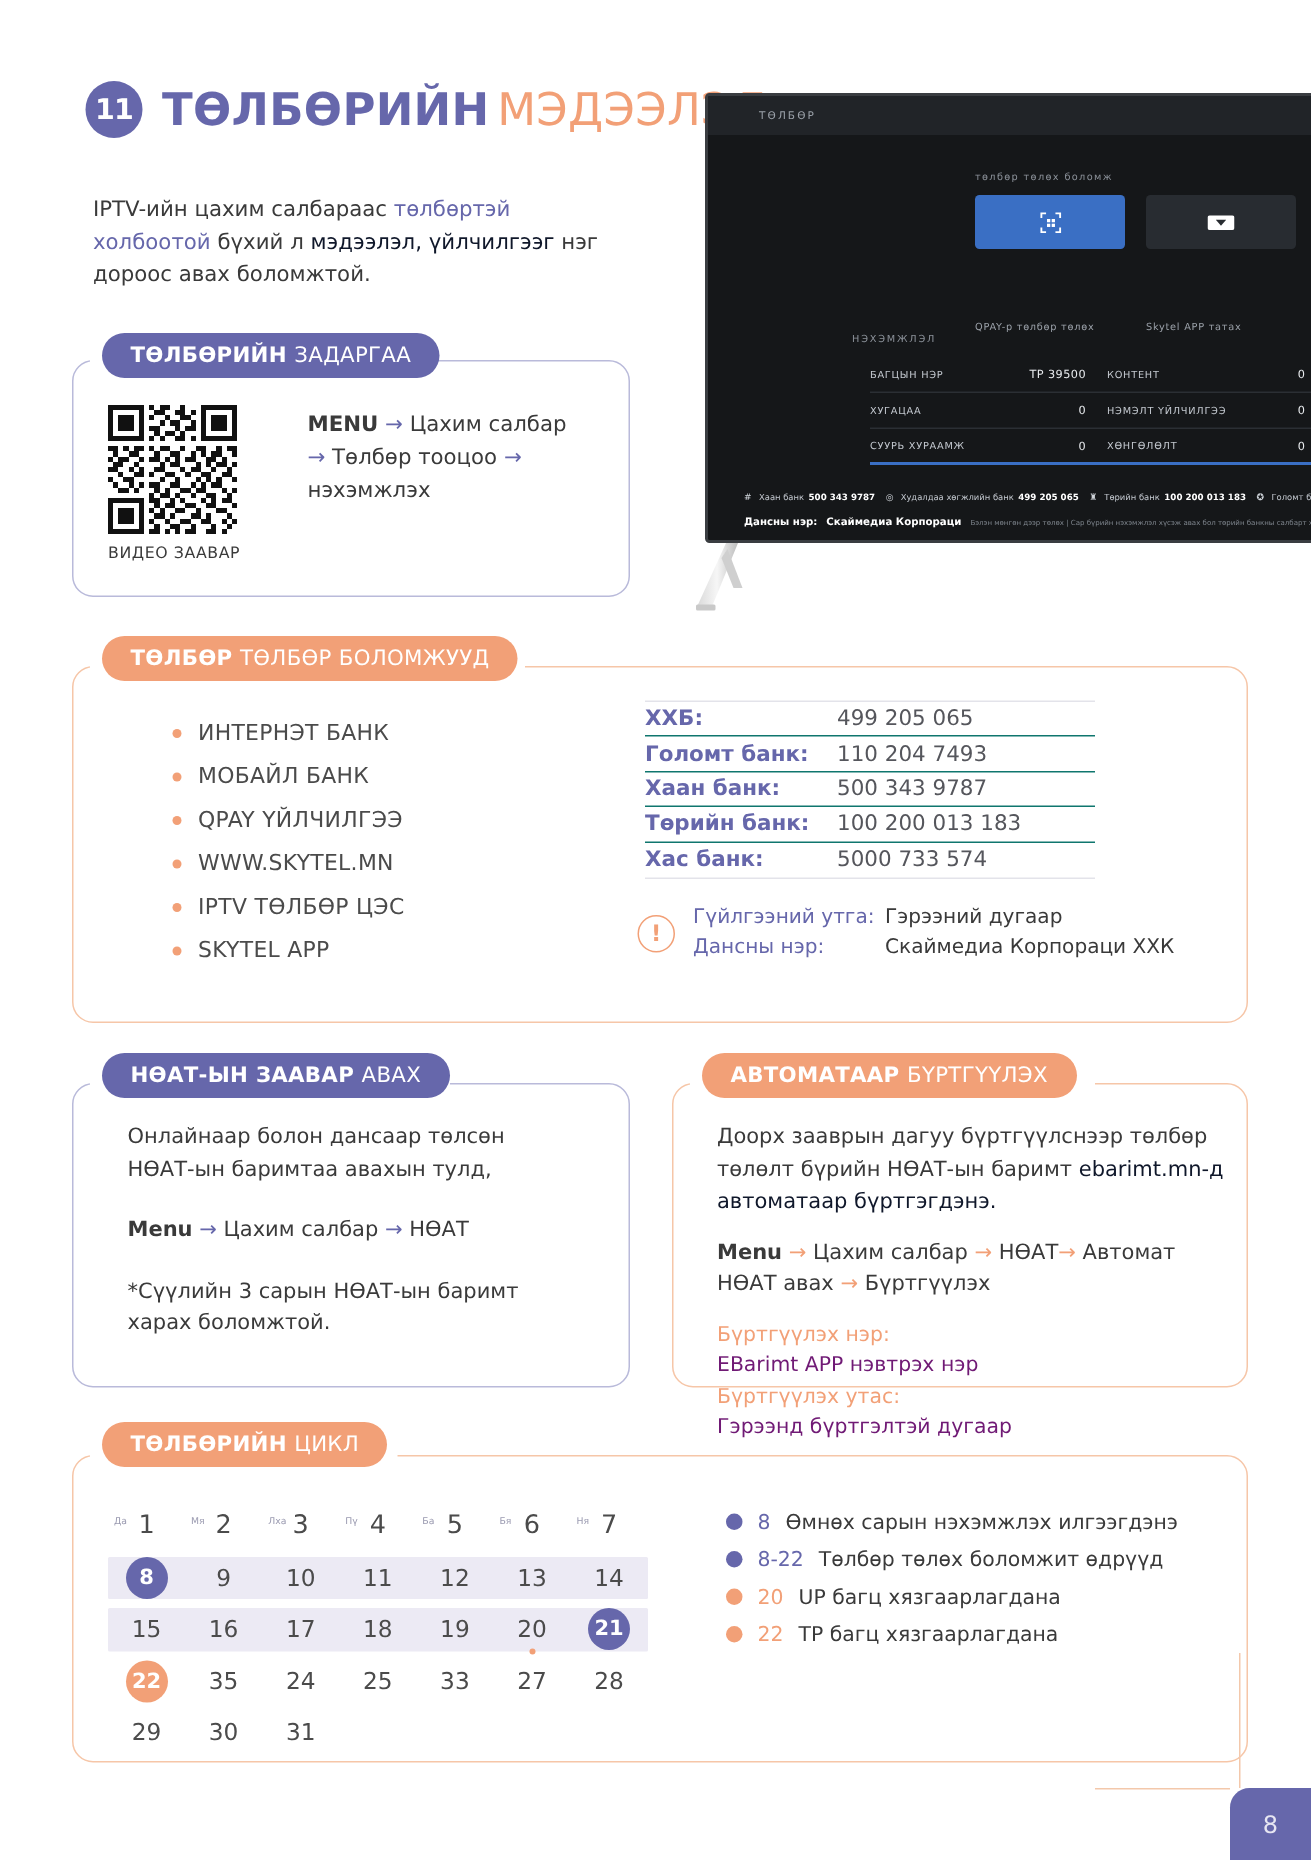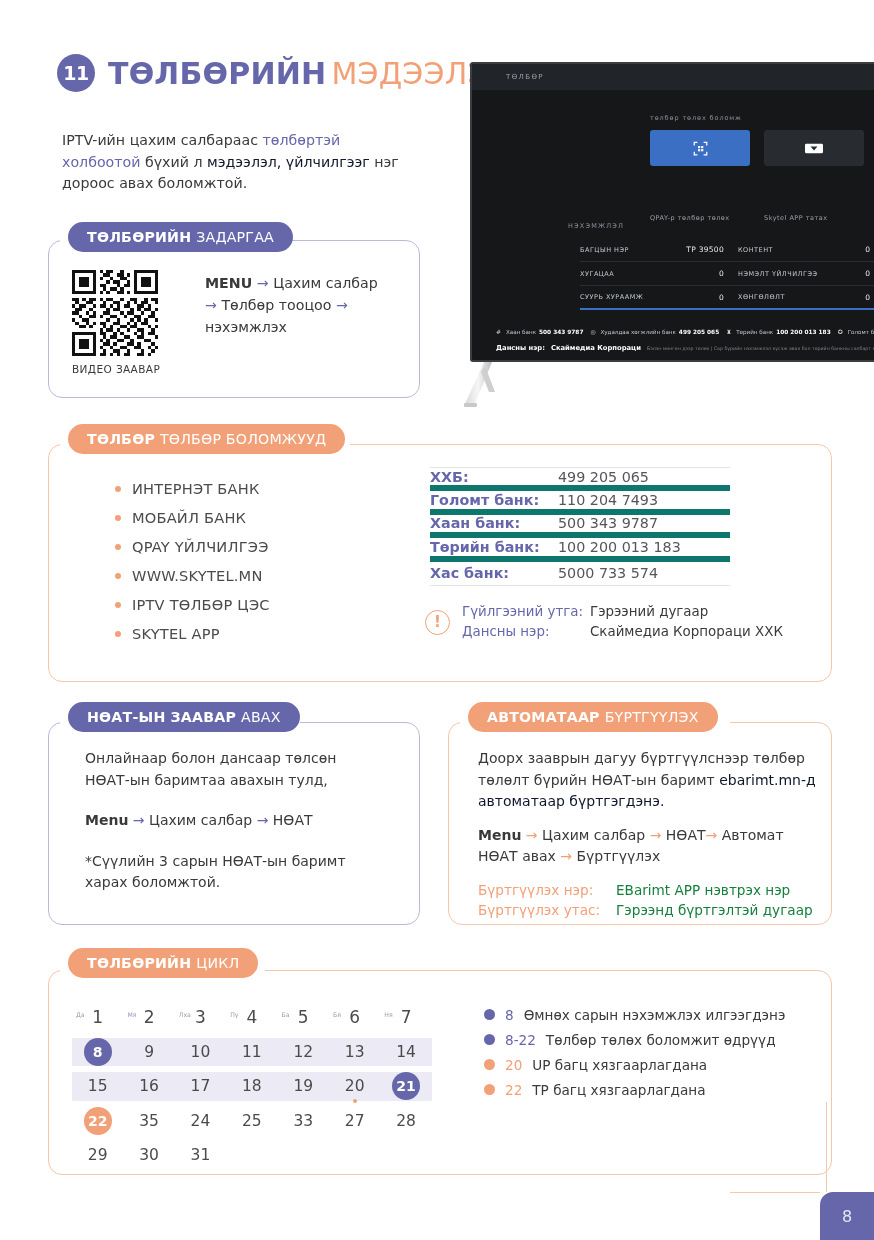--- a/index.html
+++ b/index.html
@@ -90,21 +90,21 @@
 
   
   #pay-card { left:48px; top:444px; width:784px; height:238px; }
   #pay-pill { left:68px; top:424px; }
   #pay-mask { left:60px; top:437px; width:290px; height:16px; }
   .pay-list { position:absolute; left:115px; top:474px; }
   .pay-li { display:flex; align-items:center; gap:11px; height:29px; font-size:14.6px; color:#4b4b4b; letter-spacing:.2px; }
   .bul { width:6px; height:6px; border-radius:50%; background:#f2a077; flex:0 0 6px; }
 
   .bank-tbl { position:absolute; left:430px; top:467px; width:300px; border-top:1px solid #e3e3ea; border-bottom:1px solid #e3e3ea; }
-  .bank-row { display:flex; height:23.4px; align-items:center; border-bottom:6px solid #0f766e; }
+  .bank-row { display:flex; height:23.4px; align-items:center; border-bottom:1px solid #0f766e; }
   .bank-row:last-child { border-bottom:none; }
   .bank-k { width:128px; font-size:14.3px; font-weight:bold; color:#6667ab; }
   .bank-v { font-size:14.3px; color:#55565c; }
 
   .note { position:absolute; left:425px; top:602px; display:flex; align-items:center; gap:12px; }
   .note-ico { width:25px; height:25px; border-radius:50%; border:1.6px solid #f2a077;
               color:#f2a077; font-size:15px; font-weight:bold; display:flex;
               align-items:center; justify-content:center; flex:0 0 25px; }
   .note-k { font-size:13.4px; color:#6667ab; line-height:20px; width:128px; }
   .note-v { font-size:13.4px; color:#3a3a3a; line-height:20px; }
@@ -119,23 +119,23 @@
   .noat-body b { font-weight:bold; }
 
   
   #auto-card { left:448px; top:722px; width:384px; height:203px; }
   #auto-pill { left:468px; top:702px; }
   #auto-mask { left:460px; top:715px; width:270px; height:16px; }
   .auto-body { position:absolute; left:478px; top:748px; width:340px;
                font-size:14px; line-height:21.5px; color:#3a3a3a; }
   .auto-body .blk { margin-bottom:12px; }
   .auto-body b { font-weight:bold; }
-  .auto-kv { display:flex; font-size:13.6px; line-height:20.5px; }
+  .auto-kv { display:flex; font-size:13.6px; line-height:20.5px;flex-direction:column; }
   .auto-kv .k { color:#f2a077; width:138px; }
-  .auto-kv .v { color:#15803d; }
+  .auto-kv .v { color:#701a75; }
 
   
   #cal-card { left:48px; top:970px; width:784px; height:205px; }
   #cal-pill { left:68px; top:948px; }
   #cal-mask { left:60px; top:962px; width:205px; height:16px; }
 
   .cal { position:absolute; left:72px; top:1000px; width:360px; }
   .cal-grid { position:relative; }
   .cal-band { position:absolute; left:0; background:#eceaf4; border-radius:1px; }
   .cal-row { display:flex; position:relative; z-index:2; }

